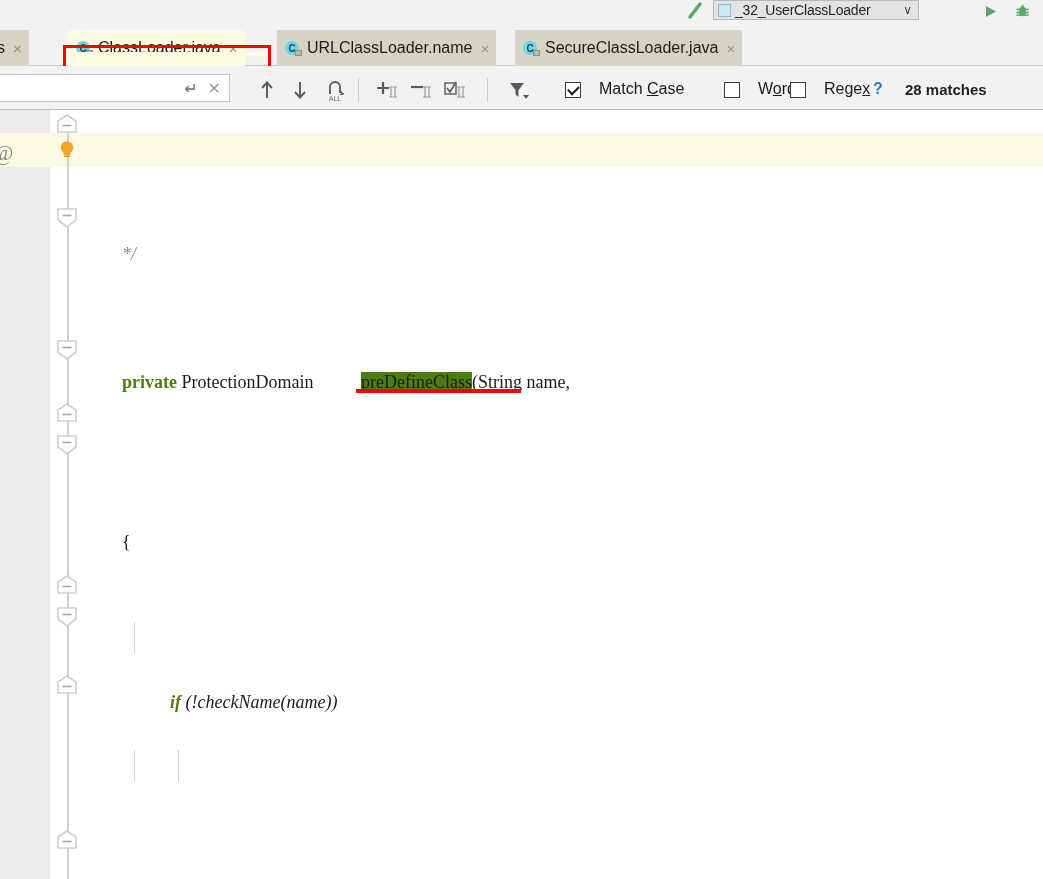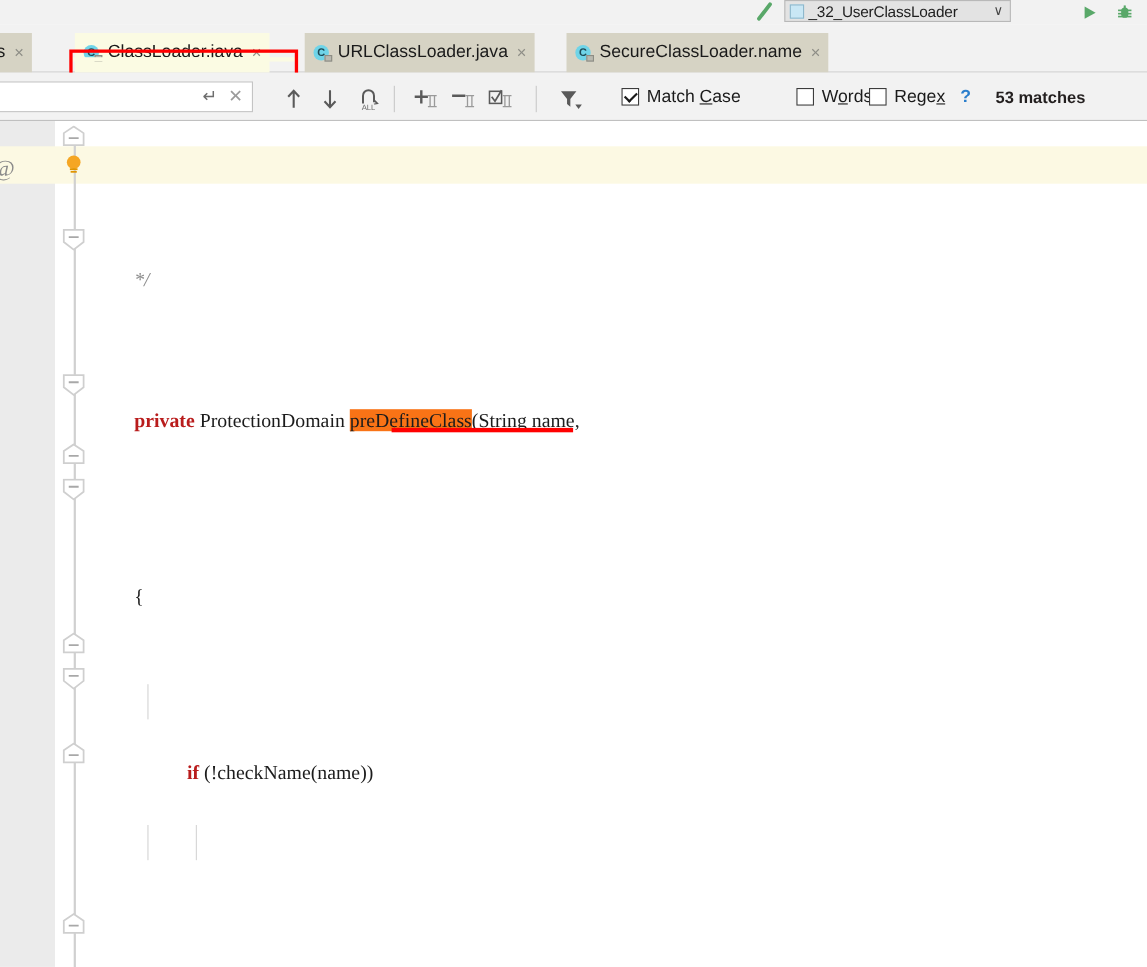--- a/index.html
+++ b/index.html
@@ -102,21 +102,21 @@
     color:#5a5a5a;
   }
   .tb-sep {
     position:absolute; top:78px; width:1px; height:24px; background:#c9c9c9;
   }
   .tb-sub {
     font-size:7px; color:#6a6a6a; font-family:"Liberation Sans", sans-serif;
   }
 
   .chk-wrap {
-    position:absolute; top:80px; display:flex; align-items:flex-start; gap:7px;
+    position:absolute; top:80px; display:flex; align-items:flex-end; gap:18px;
   }
   .chk-box {
     width:16px; height:16px; background:#fff; border:1.5px solid #3c3c3c;
     display:flex; align-items:center; justify-content:center; flex:none;
   }
   .chk-box.on::after {
     content:""; display:block; width:9px; height:5px;
     border-left:2px solid #1a1a1a; border-bottom:2px solid #1a1a1a;
     transform:rotate(-45deg) translate(1px,-1px);
   }
@@ -176,24 +176,24 @@
     font-family:"Liberation Serif", serif;
     font-size:18px;
     line-height:32px;
     white-space:pre;
     color:#1c1c1c;
   }
   .ln { position:relative; height:32px; }
   .indent-guide {
     position:absolute; top:0; width:1px; height:32px; background:#d4d4d4;
   }
-  .kw { color:#b91c1c; font-weight:bold; }
+  .kw { color:#4d7c0f; font-weight:bold; }
   .cls { color:#1c1c1c; }
   .com { color:#8c8c8c; font-style:italic; }
-  .sel { background:#f97316; }
+  .sel { background:#4d7c0f;margin-left:43px; }
   .red-under {
     position:absolute; left:0px; top:55px; width:165px; height:4px;
     background:#ff0000;
   }
 </style>
 </head>
 <body>
 
 <div id="root">
 
@@ -240,30 +240,30 @@
       </span>
       <span class="tab-label">ClassLoader.java</span>
       <span class="tab-close">×</span>
     </div>
 
     <div class="tab" style="left:277px;">
       <span class="tab-icon">
         <span class="circ">C</span>
           <span class="lock"></span>
       </span>
-      <span class="tab-label">URLClassLoader.java</span>
+      <span class="tab-label">URLClassLoader.name</span>
       <span class="tab-close">×</span>
     </div>
 
     <div class="tab" style="left:515px;">
       <span class="tab-icon">
         <span class="circ">C</span>
           <span class="lock"></span>
       </span>
-      <span class="tab-label">SecureClassLoader.name</span>
+      <span class="tab-label">SecureClassLoader.java</span>
       <span class="tab-close">×</span>
     </div>
 
     <div class="tab-active-topstrip"></div>
     <div class="tab-hl"></div>
   </div>
 
   <div class="findbar"></div>
 
   <div class="find-field">
@@ -327,21 +327,21 @@
   </div>
   <div class="chk-wrap" style="left:724px;">
     <span class="chk-box"></span>
     <span class="chk-label">W<u>o</u>rds</span>
   </div>
   <div class="chk-wrap" style="left:790px;">
     <span class="chk-box"></span>
     <span class="chk-label">Rege<u>x</u></span>
   </div>
   <div class="help-q">?</div>
-  <div class="match-count">53 matches</div>
+  <div class="match-count">28 matches</div>
 
   <div class="editor">
 
     <div class="gutter-left"></div>
     <div class="gutter-fold"></div>
 
     <div class="cur-line"></div>
 
     <div class="fold-line"></div>
 
@@ -421,21 +421,21 @@
         <span class="red-under" style="left:270px;"></span>
       </div>
 
 
       <div class="ln">
         <span>{</span>
       </div>
 
       <div class="ln">
         <span class="indent-guide" style="left:48px;"></span>
-        <span style="padding-left:48px;"><span class="kw">if</span><span> (!checkName(name))</span></span>
+        <span style="padding-left:48px;font-style:italic;"><span class="kw">if</span><span> (!checkName(name))</span></span>
       </div>
 
       <div class="ln">
         <span class="indent-guide" style="left:48px;"></span>
         <span class="indent-guide" style="left:92px;"></span>
         
       </div>
 
       
 

